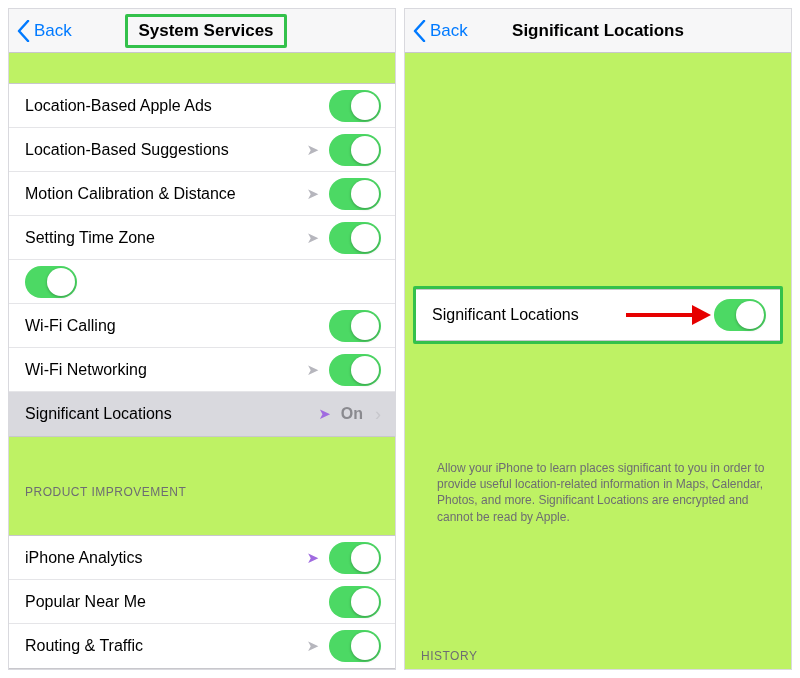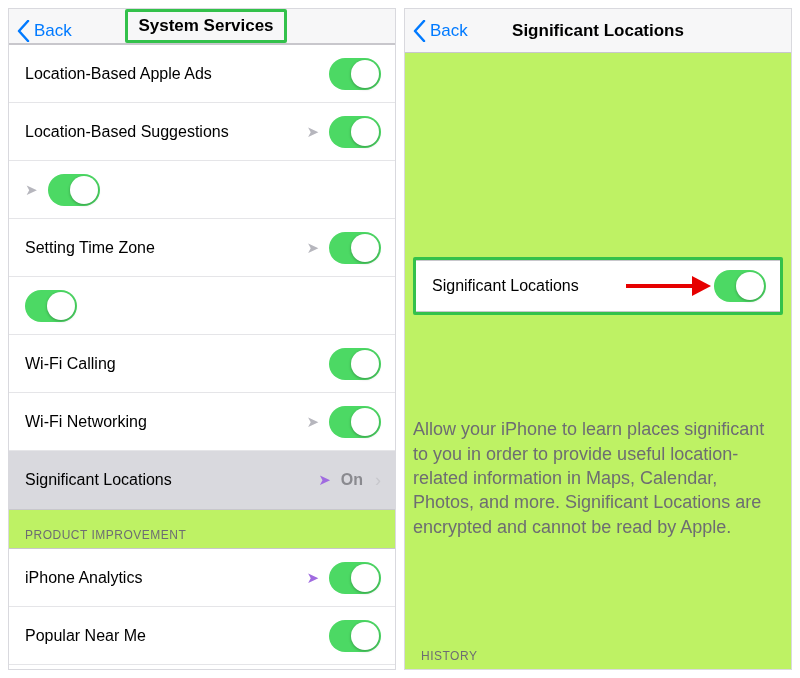--- a/index.html
+++ b/index.html
@@ -59,21 +59,21 @@
     margin-left: 8px;
   }
   .list {
     background: #fff;
     border-top: 1px solid #c8c7cc;
     border-bottom: 1px solid #c8c7cc;
   }
   .row {
     display: flex;
     align-items: center;
-    height: 58px;
+    height: 44px;
     padding: 0 14px 0 16px;
     font-size: 16px;
     color: #000;
     border-bottom: 1px solid #e5e5e8;
     background: #fff;
     position: relative;
   }
   .row:last-child { border-bottom: none; }
   .row.tap { background: #d9d9de; }
   .row .label { flex: 1; }
@@ -112,22 +112,22 @@
     background: #fff;
     box-shadow: 0 1px 3px rgba(0,0,0,.3);
   }
   .section-header {
     padding: 18px 16px 6px 16px;
     font-size: 12px;
     color: #6d6d72;
     letter-spacing: .5px;
   }
   .foot-note {
-    padding: 8px 16px 6px 8px;
-    font-size: 18px;
+    padding: 8px 16px 6px 32px;
+    font-size: 12px;
     line-height: 1.35;
     color: #6d6d72;
   }
   .hl-row {
     border: 3px solid #33c14b;
     margin: 8px;
     border-radius: 2px;
     position: relative;
   }
   .hl-row .row { border-bottom: none; height: 50px; }
@@ -161,20 +161,21 @@
       <div class="row">
         <span class="label">Location-Based Apple Ads</span>
         <span class="toggle"></span>
       </div>
       <div class="row">
         <span class="label">Location-Based Suggestions</span>
         <span class="loc-icon">➤</span>
         <span class="toggle"></span>
       </div>
       <div class="row">
+        <span class="label">Motion Calibration &amp; Distance</span>
         <span class="loc-icon">➤</span>
         <span class="toggle"></span>
       </div>
       <div class="row">
         <span class="label">Setting Time Zone</span>
         <span class="loc-icon">➤</span>
         <span class="toggle"></span>
       </div>
       <div class="row">
         <span class="toggle"></span>

